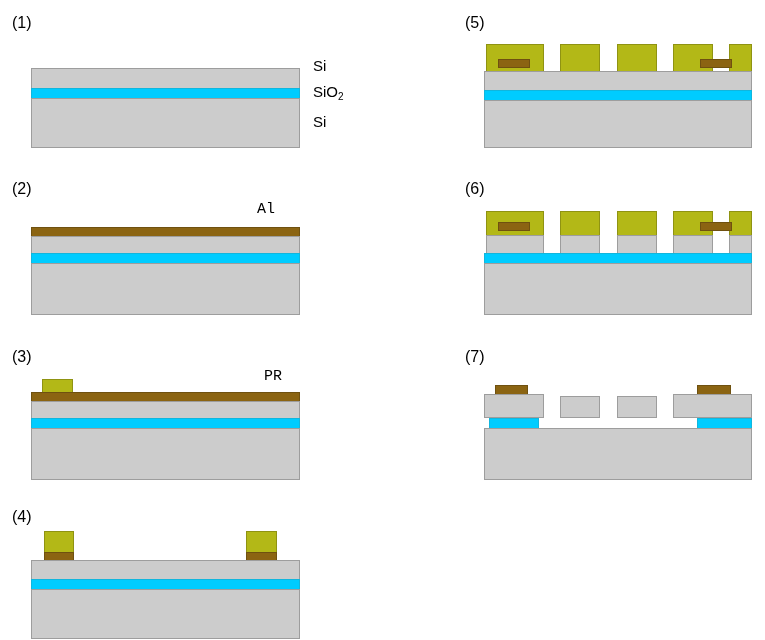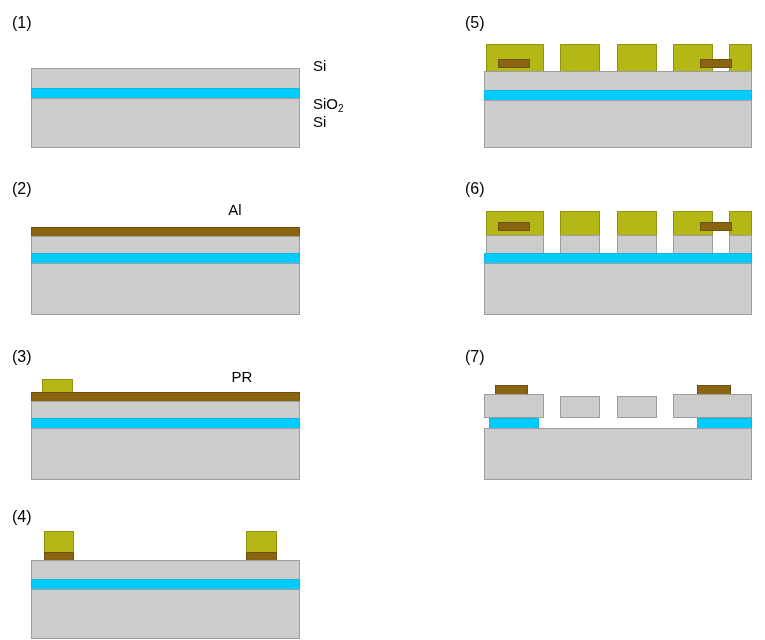--- a/index.html
+++ b/index.html
@@ -33,21 +33,22 @@
     white-space: nowrap;
   }
   .layer-label sub {
     font-size: 10px;
     line-height: 10px;
     vertical-align: baseline;
     position: relative;
     top: 3px;
   }
   .label-right {
-    text-align: center;
+    text-align: right;
+    font-family: Liberation Mono, monospace;
   }
   
   .blk {
     position: absolute;
     box-sizing: border-box;
     border: 1px solid #9a9a9a;
   }
   .mat-si {
     background: #cccccc;
     border-color: #9d9d9d;
@@ -69,21 +70,21 @@
 <body>
 
 <div class="panel">
   <div class="panel-number" style="left:12px; top:14px;">(1)</div>
 
   <div class="blk mat-si" style="left:31px; top:68px; width:269px; height:21px;"></div>
   <div class="blk mat-sio2" style="left:31px; top:88px; width:269px; height:11px;"></div>
   <div class="blk mat-si" style="left:31px; top:98px; width:269px; height:50px;"></div>
 
   <div class="layer-label" style="left:313px; top:57px;">Si</div>
-  <div class="layer-label" style="left:313px; top:95px;"><span>SiO</span><sub>2</sub></div>
+  <div class="layer-label" style="left:313px; top:83px;"><span>SiO</span><sub>2</sub></div>
   <div class="layer-label" style="left:313px; top:113px;">Si</div>
 </div>
 
 <div class="panel">
   <div class="panel-number" style="left:12px; top:180px;">(2)</div>
 
   <div class="layer-label label-right" style="left:195px; top:201px; width:80px;">Al</div>
 
   <div class="blk mat-al" style="left:31px; top:227px; width:269px; height:10px;"></div>
   <div class="blk mat-si" style="left:31px; top:236px; width:269px; height:18px;"></div>

